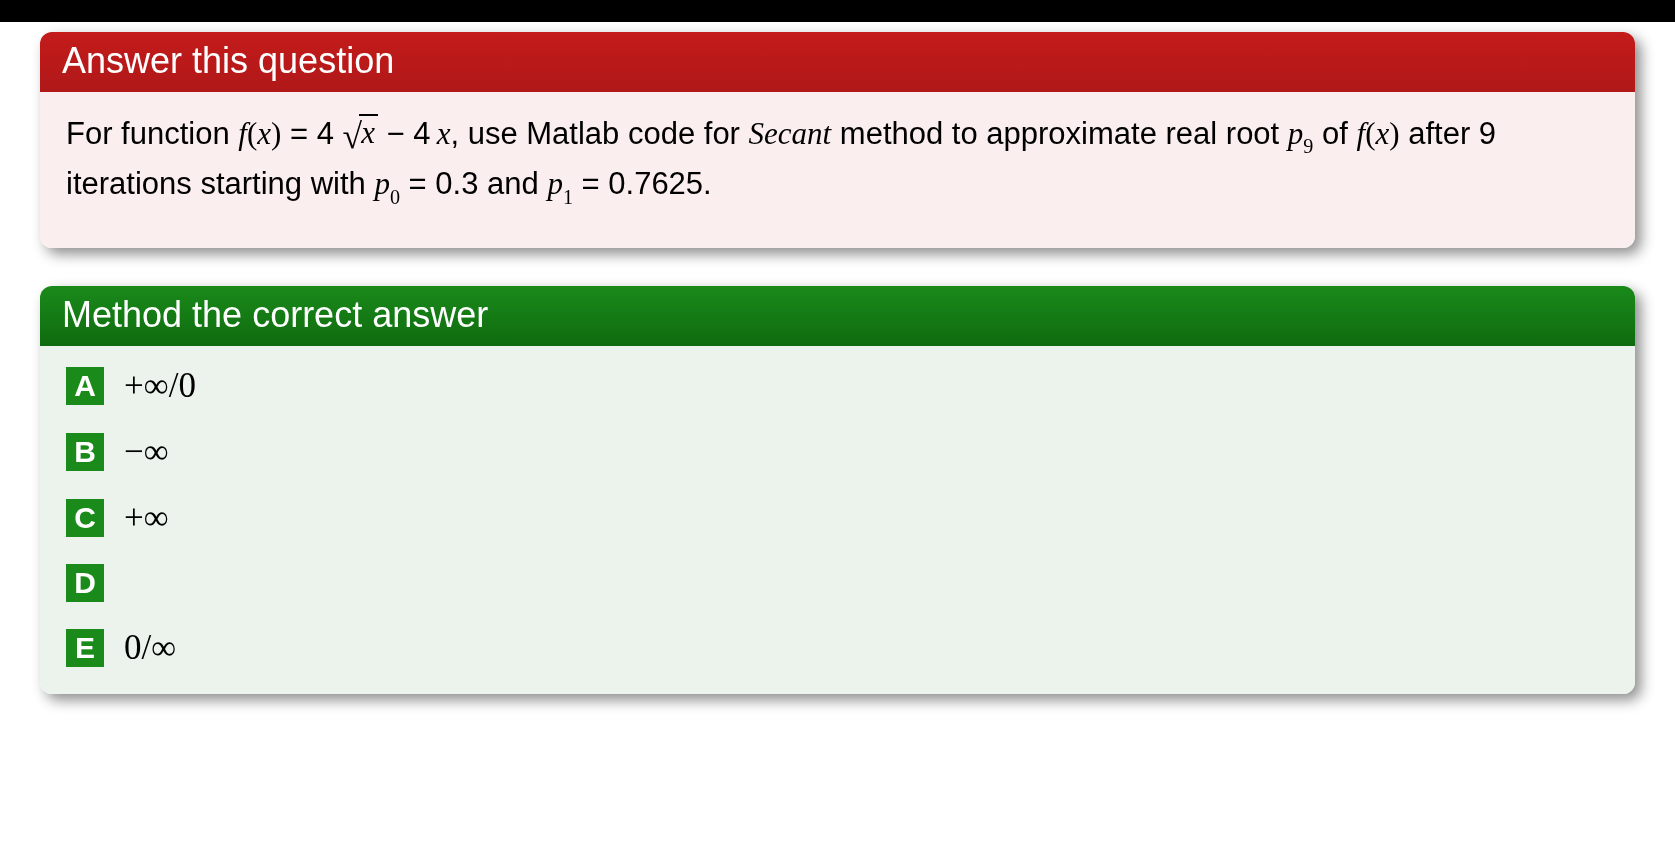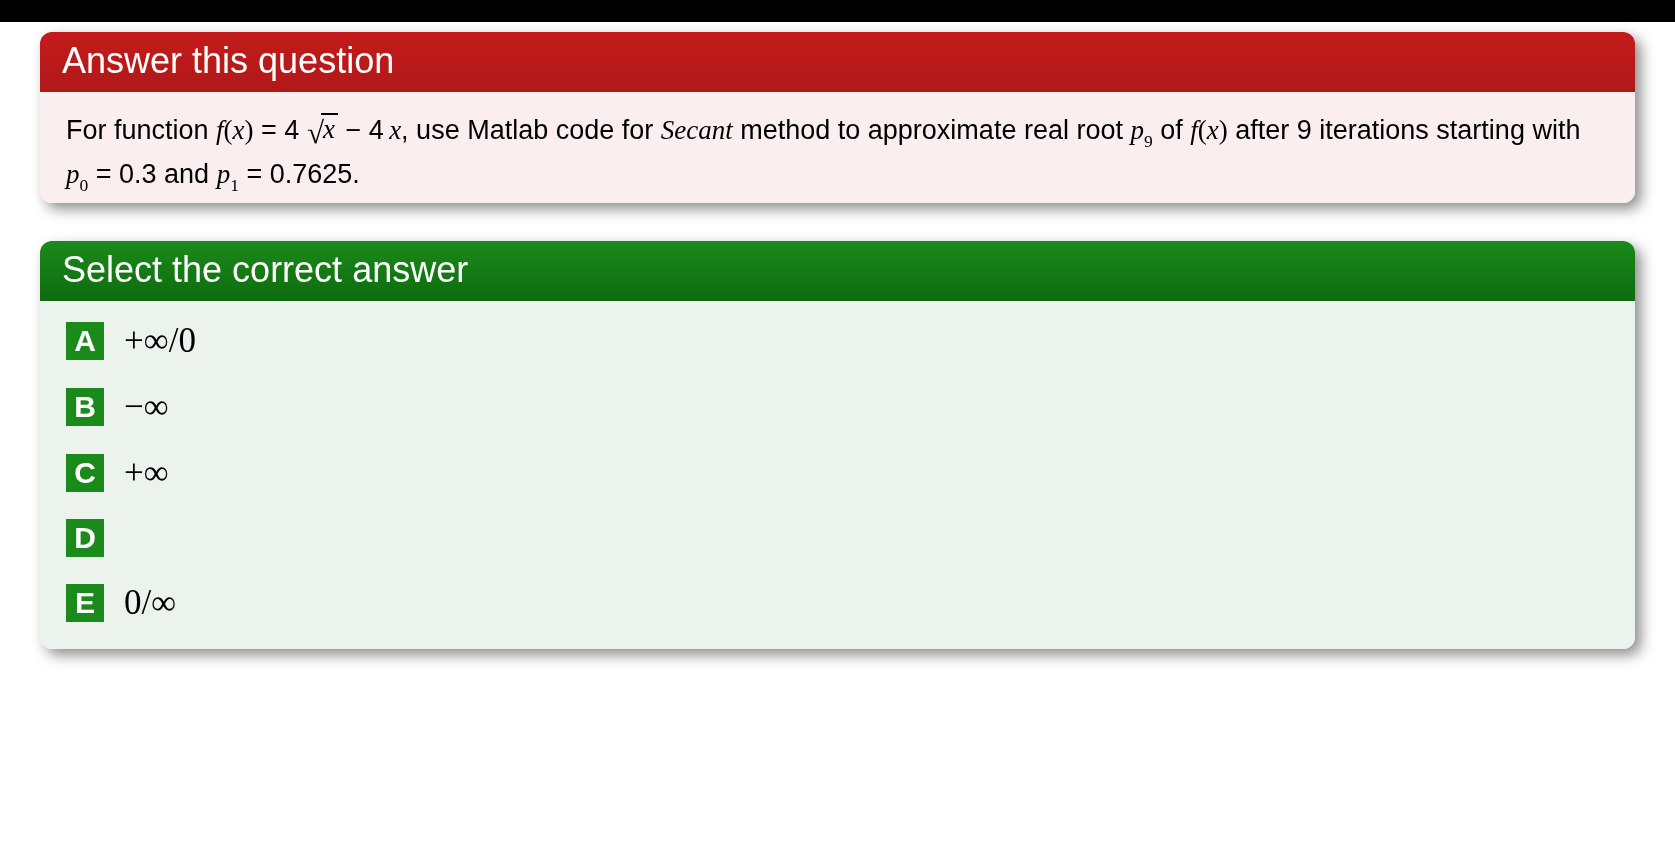--- a/index.html
+++ b/index.html
@@ -28,23 +28,23 @@
     color: #fff;
     padding: 8px 22px 10px 22px;
     font-size: 36px;
     font-weight: 400;
   }
   .red-header {
     background: linear-gradient(#c41b1b, #b01818);
   }
   .red-body {
     background: #fbeeef;
-    padding: 18px 26px 6px 26px;
+    padding: 18px 26px 37px 26px;
     line-height: 1.55;
-    font-size: 27px;
+    font-size: 31px;
   }
   .green-header {
     background: linear-gradient(#1a8a1a, #0f6b0f);
   }
   .green-body {
     background: #ecf3ec;
     padding: 20px 26px 22px 26px;
   }
   .option {
     display: flex;
@@ -101,21 +101,21 @@
     <div class="red-body">
       <span>For function </span><span class="math-i serif">f</span><span class="serif">(</span><span class="math-i serif">x</span><span class="serif">)</span><span> = 4</span>
       <span class="sqrt-wrap">
           <span class="radical">√</span>
           <span class="radicand math-i">x</span>
         </span><span> − 4</span> <span class="math-i serif">x</span><span>, use Matlab code for </span><span class="math-i">Secant</span><span> method to approximate real root </span><span class="math-i serif">p</span><span class="sub serif">9</span><span> of </span><span class="math-i serif">f</span><span class="serif">(</span><span class="math-i serif">x</span><span class="serif">)</span><span> after 9 iterations starting with </span><span class="math-i serif">p</span><span class="sub serif">0</span><span> = 0.3 and </span><span class="math-i serif">p</span><span class="sub serif">1</span><span> = 0.7625.</span>
     </div>
   </div>
 
   <div class="block">
-    <div class="block-header green-header">Select the correct answer</div>
+    <div class="block-header green-header">Method the correct answer</div>
     <div class="green-body">
 
       <div class="option">
         <span class="opt-key">A</span>
         <span class="serif">+∞/0</span>
       </div>
 
       <div class="option">
         <span class="opt-key">B</span>
         <span class="serif">−∞</span>

